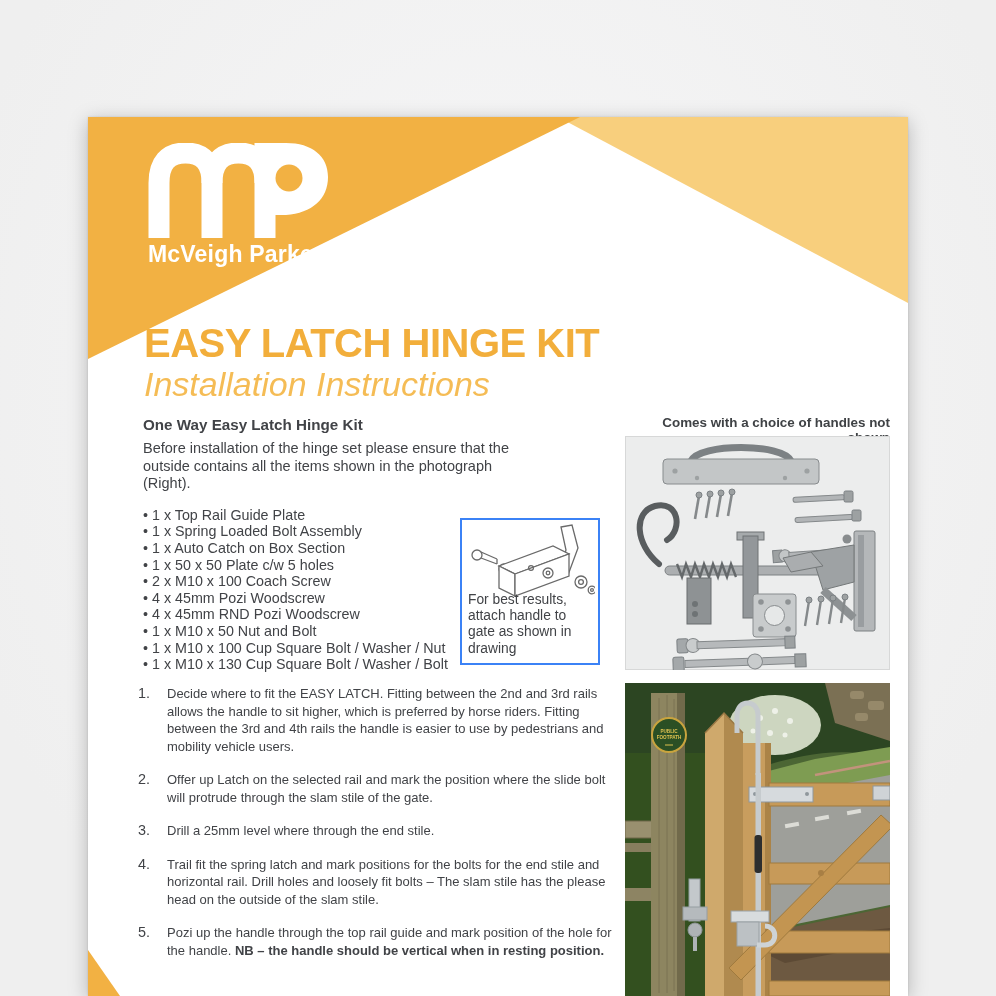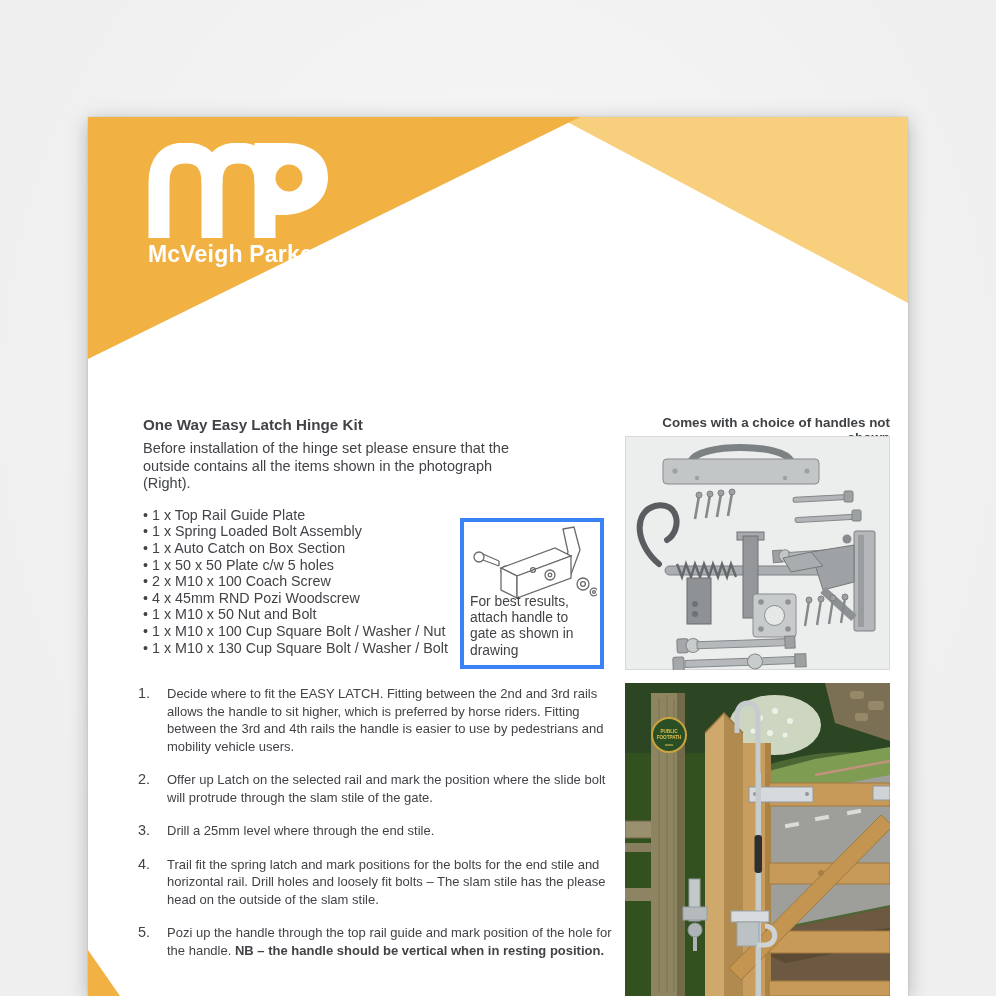--- a/index.html
+++ b/index.html
@@ -30,21 +30,21 @@
   .title{font-size:40px;font-weight:800;letter-spacing:-.5px;color:#F2AE3B;line-height:1;white-space:nowrap;}
   .subtitle{font-size:34px;font-style:italic;font-weight:400;color:#F5BC55;line-height:1.08;margin-top:3px;}
   
   .intro{position:absolute;left:55px;top:299px;width:470px;color:#414347;}
   .kit-heading{font-size:15.2px;font-weight:bold;line-height:1.2;}
   .intro-body{font-size:14.5px;line-height:1.21;margin-top:6px;width:400px;}
   .parts{list-style:none;margin:14px 0 0 0;padding:0;font-size:14.3px;line-height:16.6px;}
   .parts li::before{content:"• ";}
   
   .tip-box{position:absolute;left:372px;top:401px;width:136px;height:143px;
-    border:4px solid #3b82f6;background:#fff;}
+    border:2px solid #3b82f6;background:#fff;}
   .tip-draw{position:absolute;left:3px;top:4px;}
   .tip-text{position:absolute;left:6px;bottom:6px;font-size:13.8px;line-height:1.18;color:#414347;width:128px;}
   
   .steps{position:absolute;left:50px;top:568px;width:482px;color:#414347;}
   .step{display:flex;margin-bottom:16px;}
   .step-num{width:29px;flex:none;font-size:14.4px;line-height:17.5px;}
   .step-text{flex:1;font-size:13px;line-height:17.5px;}
   .step-text b{font-weight:bold;}
   
   .kit-caption{position:absolute;left:537px;top:298px;width:265px;text-align:right;
@@ -66,30 +66,35 @@
     <div class="logo">
       <svg width="182" height="95" viewBox="0 0 182 95">
         <path d="M11,95 V40 Q11,10 37.5,10 Q64,10 64,40 V95" fill="none" stroke="#ffffff" stroke-width="21"></path>
         <path d="M64,40 Q64,10 90.5,10 Q117,10 117,40" fill="none" stroke="#ffffff" stroke-width="21"></path>
         <path d="M106.5,0 L138,0 C164,0 180,13 180,34 C180,56 164,70 138,72 L127.5,72 L127.5,95 L106.5,95 Z" fill="#ffffff"></path>
         <circle cx="141" cy="35" r="13.5" fill="#F2B143"></circle>
       </svg>
       <div class="logo-name">McVeigh Parker</div>
     </div>
 
+    <div class="titles">
+      <div class="title">EASY LATCH HINGE KIT</div>
+      <div class="subtitle">Installation Instructions</div>
+    </div>
 
     <div class="intro">
       <div class="kit-heading">One Way Easy Latch Hinge Kit</div>
       <div class="intro-body">Before installation of the hinge set please ensure that the outside contains all the items shown in the photograph (Right).</div>
       <ul class="parts">
         <li>1 x Top Rail Guide Plate</li>
         <li>1 x Spring Loaded Bolt Assembly</li>
         <li>1 x Auto Catch on Box Section</li>
         <li>1 x 50 x 50 Plate c/w 5 holes</li>
         <li>2 x M10 x 100 Coach Screw</li>
+        <li>4 x 45mm Pozi Woodscrew</li>
         <li>4 x 45mm RND Pozi Woodscrew</li>
         <li>1 x M10 x 50 Nut and Bolt</li>
         <li>1 x M10 x 100 Cup Square Bolt / Washer / Nut</li>
         <li>1 x M10 x 130 Cup Square Bolt / Washer / Bolt</li>
       </ul>
     </div>
 
     <div class="tip-box">
       <svg class="tip-draw" width="130" height="84" viewBox="0 0 130 84">
         <g fill="none" stroke="#6a6a6a" stroke-width="1.3">

